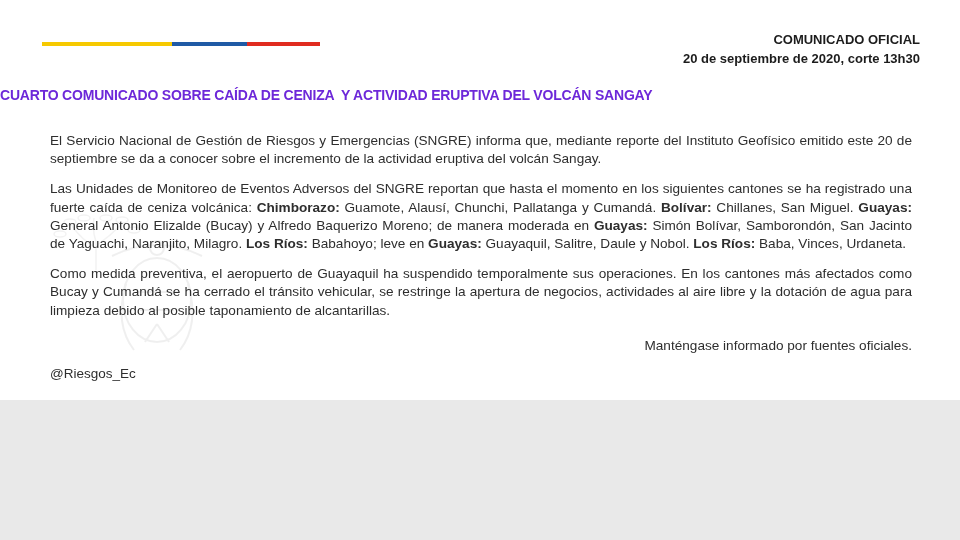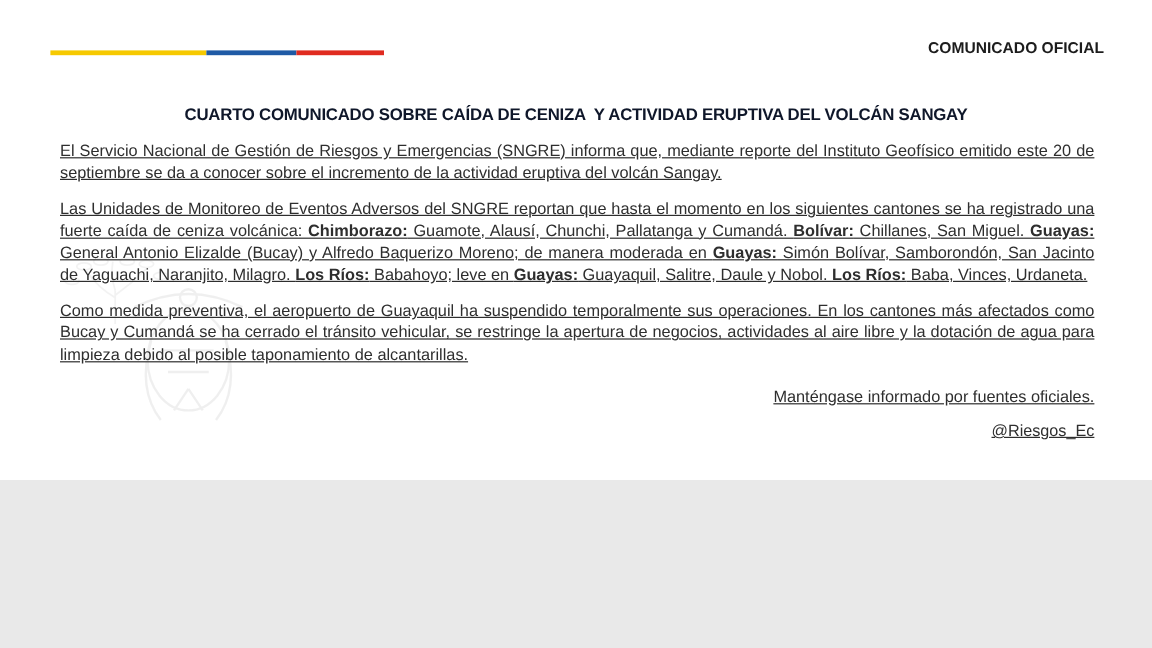--- a/index.html
+++ b/index.html
@@ -10,34 +10,34 @@
   }
   
   .flag-line{position:absolute;left:42px;top:42px;height:4px;width:278px;display:flex;}
   .flag-line .seg-y{width:130px;background:#f6c900;}
   .flag-line .seg-b{width:75px;background:#1f5aa5;}
   .flag-line .seg-r{width:73px;background:#e02b20;}
   
   .header-right{position:absolute;right:40px;top:30px;text-align:right;font-weight:bold;
     font-size:13px;line-height:19px;color:#1c1c1c;}
   
-  .doc-title{position:absolute;left:0;right:0;top:87px;text-align:center;font-weight:bold;
-    font-size:14px;letter-spacing:-0.2px;color:#0f172a;white-space:pre-wrap;}
+  .doc-title{position:absolute;left:0;right:0;top:87px;text-align:left;font-weight:bold;
+    font-size:14px;letter-spacing:-0.2px;color:#6d28d9;white-space:pre-wrap;}
   
-  .body-text{position:absolute;left:50px;width:862px;top:117px;font-size:13.6px;
-    line-height:18.2px;text-align:justify;text-decoration:underline;}
+  .body-text{position:absolute;left:50px;width:862px;top:132px;font-size:13.6px;
+    line-height:18.2px;text-align:justify;}
   .body-text p{margin:0;}
   .p1{margin-bottom:12px !important;}
   .p2{margin-bottom:12px !important;}
   .p3{margin-bottom:17px !important;}
   .p4{margin-bottom:18px !important;}
   .notice{margin-bottom:10px !important;text-align:right;padding-left:3px;}
   .body-text b{font-weight:bold;}
   
-  .social{margin-top:4px;font-size:13.5px;line-height:17.5px;text-align:right;}
+  .social{margin-top:4px;font-size:13.5px;line-height:17.5px;text-align:left;}
   
   .wm{position:absolute;pointer-events:none;}
   .wm-crest{left:92px;top:228px;opacity:0.08;}
   .wm-tree{left:50px;top:212px;opacity:0.07;}
   
   .agency-wordmark{position:absolute;left:38px;top:496px;font-size:16px;letter-spacing:1.4px;
     color:#8f8f8f;font-weight:400;}
   
   .lenin-logo{position:absolute;left:593px;top:458px;width:105px;height:58px;}
   .vida-logo{position:absolute;left:726px;top:443px;width:95px;height:92px;text-align:right;}
@@ -57,20 +57,21 @@
 <div class="page">
 
   <div class="flag-line">
     <span class="seg-y"></span>
     <span class="seg-b"></span>
     <span class="seg-r"></span>
   </div>
 
   <div class="header-right">
     <div>COMUNICADO OFICIAL</div>
+    <div>20 de septiembre de 2020, corte 13h30</div>
   </div>
 
   <div class="doc-title">CUARTO COMUNICADO SOBRE CAÍDA DE CENIZA  Y ACTIVIDAD ERUPTIVA DEL VOLCÁN SANGAY</div>
 
   <svg class="wm wm-tree" width="95" height="62" viewBox="0 0 95 62">
     <g fill="none" stroke="#555" stroke-width="1.5">
       <path d="M46 58 L46 30 M46 36 Q32 28 22 14 M46 34 Q60 24 72 12 M46 30 Q42 18 44 6"></path>
       <ellipse cx="20" cy="10" rx="6" ry="3"></ellipse>
         <ellipse cx="34" cy="6" rx="6" ry="3"></ellipse>
       <ellipse cx="56" cy="6" rx="6" ry="3"></ellipse>

